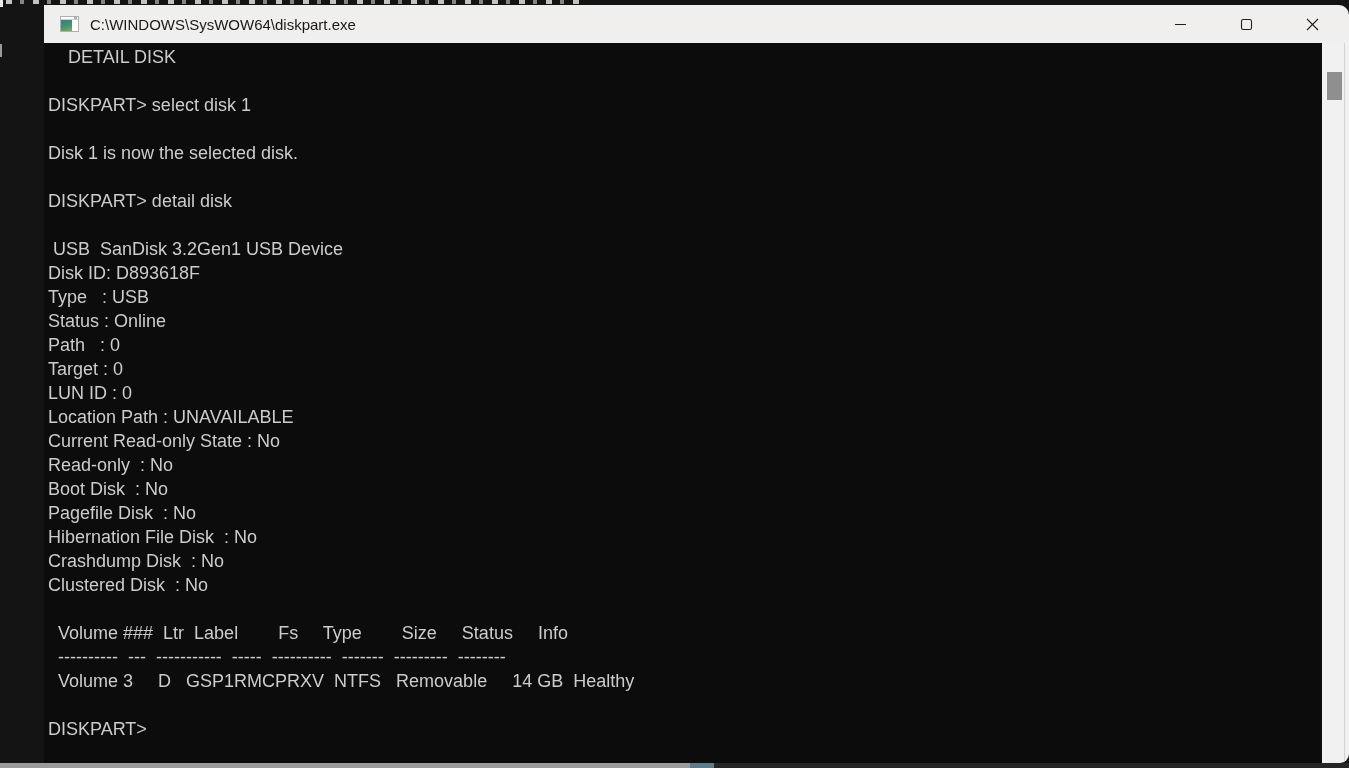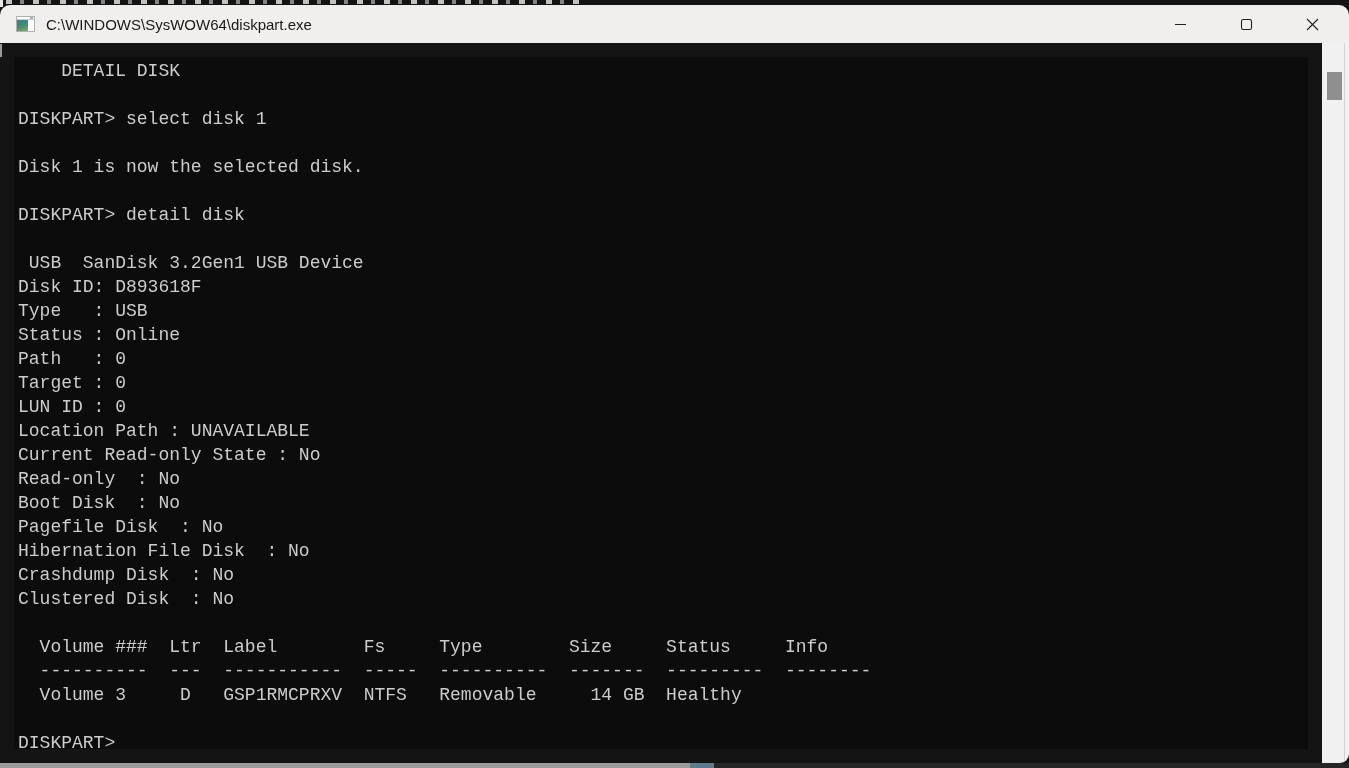--- a/index.html
+++ b/index.html
@@ -66,24 +66,24 @@
   .ctl {
     width: 66px; height: 100%;
     display: flex; align-items: center; justify-content: center;
     background: transparent; border: none; padding: 0; cursor: default;
   }
   .ctl svg { display: block; }
 
   
   .content { flex: 1; display: flex; min-height: 0; }
   .terminal {
-    flex: 1; margin: 14px;
+    flex: 1; margin: 0;
     background: #0c0c0c; color: #cccccc;
     padding: 2px 0 0 4px;
-    font-family: Liberation Mono, monospace;
+    font-family: Liberation Sans, sans-serif;
     font-size: 18px; line-height: 24px;
     white-space: pre; overflow: hidden;
   }
   .scrollbar {
     flex: none; width: 27px; position: relative;
     background: #f1f1f1;
   }
   .scrollbar::after {
     content: ""; position: absolute; right: 4px; top: 0; bottom: 0; width: 1px;
     background: #d2d2d2;
@@ -97,21 +97,21 @@
 <body>
 
 <div class="behind-top-fragments"></div>
 <div class="behind-top-edge"></div>
 <div class="behind-bottom">
   <div class="seg-gray"></div>
   <div class="seg-steel"></div>
   <div class="seg-dark"></div>
 </div>
 
-<div class="window" style="position:absolute;">
+<div class="window" style="position:absolute;padding-left:44px;">
   <div class="left-notch"></div>
 
   <div class="titlebar">
     <span class="app-icon">
       <span class="app-icon-bar"></span>
       <span class="app-icon-body">
         <span class="app-icon-fill"></span>
       </span>
     </span>
     <span class="title-text">C:\WINDOWS\SysWOW64\diskpart.exe</span>

